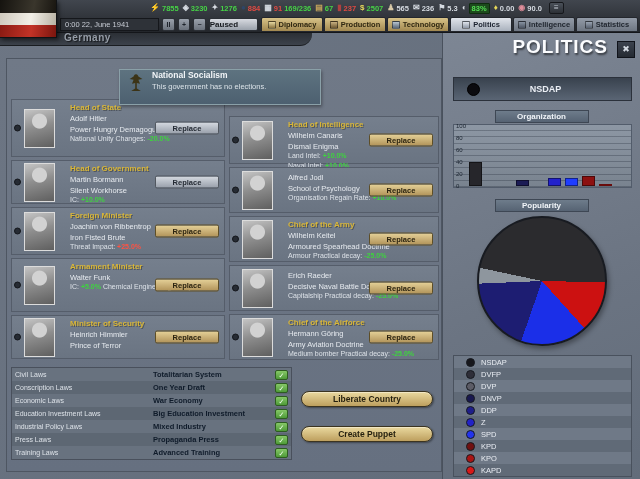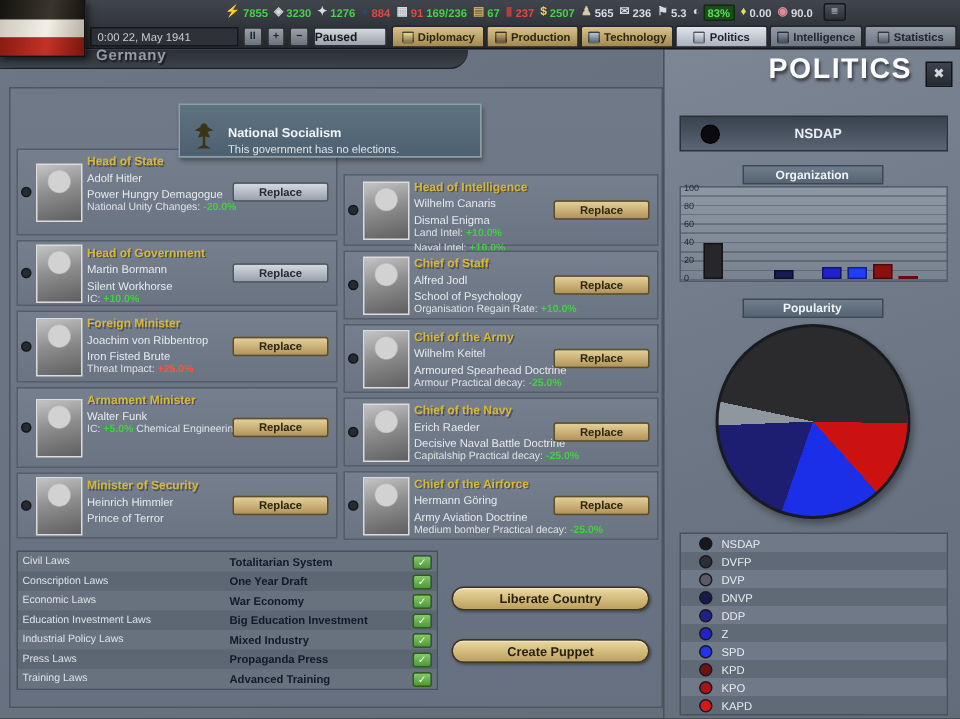--- a/index.html
+++ b/index.html
@@ -43,29 +43,29 @@
   .tico.dip{background:linear-gradient(#e6d8a0,#8a7340);} .tico.pro{background:linear-gradient(#c8b080,#6b5630);}
   .tico.tec{background:linear-gradient(#b8c4d0,#5a6878);} .tico.pol{background:linear-gradient(#dfe4ec,#8f98a6);}
   .tico.int{background:linear-gradient(#8893a2,#4a5260);} .tico.sta{background:linear-gradient(#9aa4b2,#57606e);}
   
   .main{position:absolute;left:0;top:33px;right:0;bottom:0;}
   
   .left-area{position:absolute;left:6px;top:25px;width:436px;height:414px;border:1px solid #4e5662;
     background:linear-gradient(#70798 7,#667080);background:linear-gradient(#707987,#667080);}
   .banner{position:absolute;left:112px;top:10px;width:202px;height:36px;
     background:linear-gradient(#5e7380,#4d6070);border:1px solid #8aa0a8;box-shadow:1px 2px 3px rgba(0,0,0,.35);
-    display:flex;align-items:flex-end;gap:8px;padding:0 8px;z-index:3;}
+    display:flex;align-items:flex-start;gap:8px;padding:0 8px;z-index:3;}
   .banner .txt b{display:block;font-size:8.5px;color:#f1f4f7;}
   .banner .txt span{display:block;font-size:7.5px;color:#dbe3e8;margin-top:2px;}
   .eagle{flex:0 0 16px;}
   .min-col{position:absolute;}
   .min-col.lc{left:4px;top:40px;width:214px;}
   .min-col.rc{left:222px;top:57px;width:210px;}
   .mcell{position:relative;border:1px solid #555d6a;background:linear-gradient(#757f8d,#6a7482);
-    margin-bottom:3px;padding:3px 4px 2px 12px;display:flex;gap:3px;}
+    margin-bottom:3px;padding:3px 4px 2px 12px;display:flex;gap:15px;}
   .radio{position:absolute;left:2px;top:50%;transform:translateY(-50%);width:7px;height:7px;border-radius:50%;
     background:#262b33;border:1px solid #13161b;}
   .portrait{flex:0 0 31px;height:39px;border:1px solid #dcdcdc;align-self:center;
     background:radial-gradient(circle at 50% 30%,#d2d2d2 0 7px,transparent 8px),
       linear-gradient(165deg,#c4c4c4 0%,#8e8e8e 45%,#5f5f5f 100%);}
   .minfo{flex:1;min-width:0;}
   .m-title{font-size:8px;font-weight:bold;color:#d9b637;text-shadow:1px 1px 0 rgba(0,0,0,.35);}
   .m-name,.m-trait{font-size:7.5px;color:#e6eaef;margin-top:2px;}
   .m-fx{font-size:7px;color:#dde2e8;margin-top:1px;line-height:1.25;}
   .fxv[data-color="green"]{color:#3ed43e;font-weight:bold;}
@@ -179,21 +179,21 @@
           <i class="ric y">♦</i>
           <b class="w">0.00</b>
         </span>
       <span class="res">
           <i class="ric" style="color:#e08d9a">◉</i>
           <b class="w">90.0</b>
         </span>
       <button class="menu-btn">≡</button>
     </div>
     <div class="ctrl-row">
-      <div class="date-box">0:00 22, May 1941</div>
+      <div class="date-box">0:00 22, June 1941</div>
       <button class="tb-btn">II</button>
       <button class="tb-btn">+</button>
       <button class="tb-btn">−</button>
       <div class="paused-box">Paused</div>
       <div class="tabs">
         <button class="tab tan">
             <span class="tico dip"></span>
             <span>Diplomacy</span>
           </button>
         <button class="tab tan">
@@ -307,21 +307,20 @@
             <div class="m-trait">Dismal Enigma</div>
             <div class="m-fx"><span>Land Intel:</span> <span class="fxv" data-color="green">+10.0%</span></div>
             <div class="m-fx"><span>Naval Intel:</span> <span class="fxv" data-color="green">+10.0%</span></div>
           </div>
           <button class="replace tan">Replace</button>
         </div>
         <div class="mcell" style="height:46px">
           <span class="radio"></span>
           <div class="portrait"></div>
           <div class="minfo">
-            <div class="m-title">Chief of Staff</div>
             <div class="m-name">Alfred Jodl</div>
             <div class="m-trait">School of Psychology</div>
             <div class="m-fx"><span>Organisation Regain Rate:</span> <span class="fxv" data-color="green">+10.0%</span></div>
           </div>
           <button class="replace tan">Replace</button>
         </div>
         <div class="mcell" style="height:46px">
           <span class="radio"></span>
           <div class="portrait"></div>
           <div class="minfo">
@@ -329,21 +328,20 @@
             <div class="m-name">Wilhelm Keitel</div>
             <div class="m-trait">Armoured Spearhead Doctrine</div>
             <div class="m-fx"><span>Armour Practical decay:</span> <span class="fxv" data-color="green">-25.0%</span></div>
           </div>
           <button class="replace tan">Replace</button>
         </div>
         <div class="mcell" style="height:46px">
           <span class="radio"></span>
           <div class="portrait"></div>
           <div class="minfo">
-            <div class="m-title">Chief of the Navy</div>
             <div class="m-name">Erich Raeder</div>
             <div class="m-trait">Decisive Naval Battle Doctrine</div>
             <div class="m-fx"><span>Capitalship Practical decay:</span> <span class="fxv" data-color="green">-25.0%</span></div>
           </div>
           <button class="replace tan">Replace</button>
         </div>
         <div class="mcell" style="height:46px">
           <span class="radio"></span>
           <div class="portrait"></div>
           <div class="minfo">

